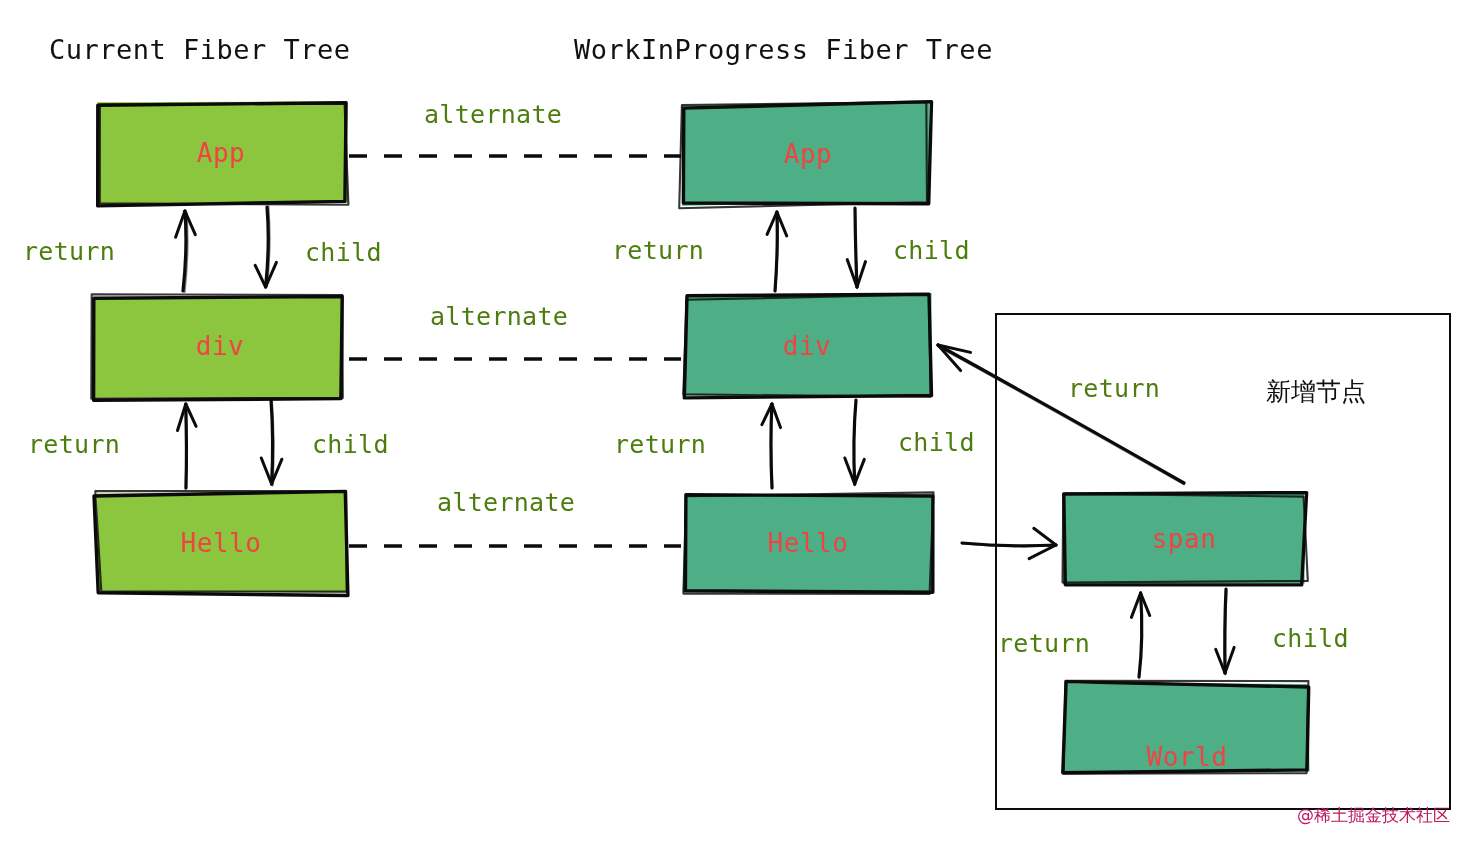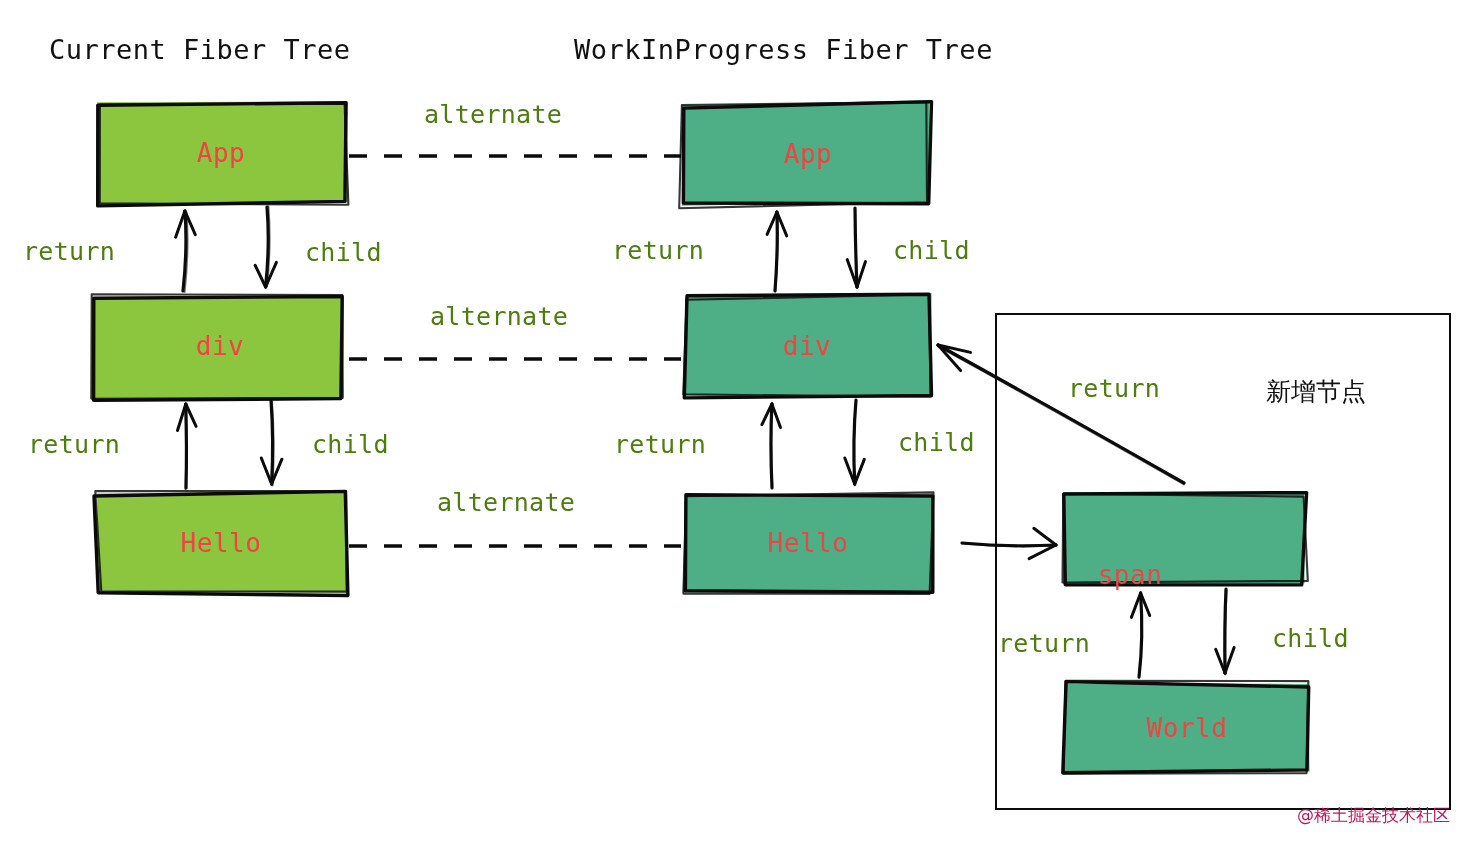--- a/index.html
+++ b/index.html
@@ -226,24 +226,24 @@
       </div>
       <div class="node-box" style="left: 684px; top: 103px; width: 248px; height: 101px;">
         <span class="node-label">App</span>
       </div>
       <div class="node-box" style="left: 683px; top: 295px; width: 248px; height: 101px;">
         <span class="node-label">div</span>
       </div>
       <div class="node-box" style="left: 684px; top: 492px; width: 248px; height: 101px;">
         <span class="node-label">Hello</span>
       </div>
-      <div class="node-box" style="left: 1008px; top: 492px; width: 244px; height: 93px; margin-top: 36px;">
+      <div class="node-box" style="left: 1062px; top: 492px; width: 244px; height: 93px;">
         <span class="node-label">span</span>
       </div>
-      <div class="node-box" style="left: 1065px; top: 670px; width: 244px; height: 115px;">
+      <div class="node-box" style="left: 1065px; top: 699px; width: 244px; height: 115px;">
         <span class="node-label">World</span>
       </div>
       <div class="edge-label" style="left: 424px; top: 100px;">alternate</div>
       <div class="edge-label" style="left: 430px; top: 302px;">alternate</div>
       <div class="edge-label" style="left: 437px; top: 488px;">alternate</div>
       <div class="edge-label" style="left: 23px; top: 237px;">return</div>
       <div class="edge-label" style="left: 305px; top: 238px;">child</div>
       <div class="edge-label" style="left: 28px; top: 430px;">return</div>
       <div class="edge-label" style="left: 312px; top: 430px;">child</div>
       <div class="edge-label" style="left: 612px; top: 236px;">return</div>

